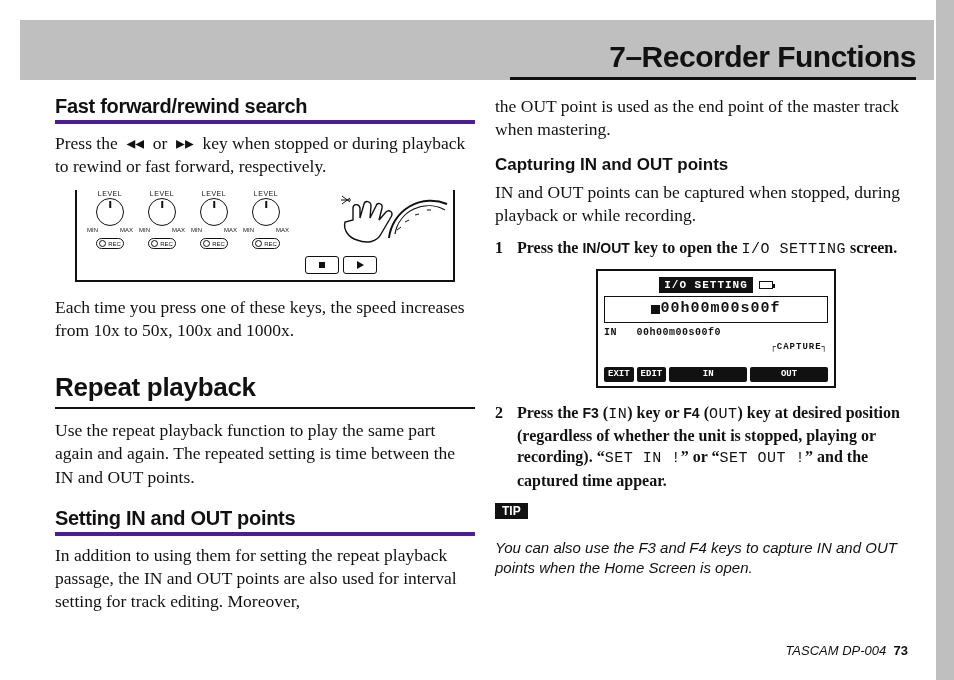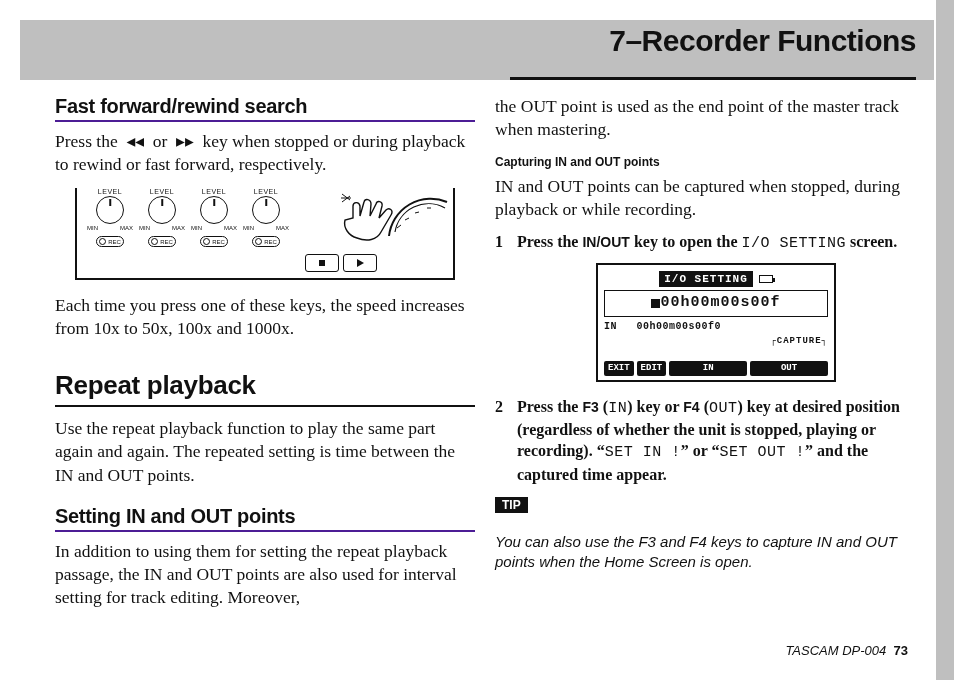--- a/index.html
+++ b/index.html
@@ -1,29 +1,29 @@
 <!DOCTYPE html>
 <html><head>
 <meta charset="utf-8">
 <style>
   * { box-sizing: border-box; margin: 0; padding: 0; }
   html, body { width: 954px; height: 680px; font-family: Georgia, 'Times New Roman', serif; color: #111; background: #fff; }
   .page { position: relative; width: 954px; height: 680px; }
   .header-band { position: absolute; top: 20px; left: 20px; right: 20px; height: 60px; background: #bfbfbf; }
-  .header-title { position: absolute; right: 18px; bottom: 22px; font-family: Arial, Helvetica, sans-serif; font-weight: 900; letter-spacing: -0.5px; font-size: 30px; color: #111; }
+  .header-title { position: absolute; right: 18px; bottom: 6px; font-family: Arial, Helvetica, sans-serif; font-weight: 900; letter-spacing: -0.5px; font-size: 30px; color: #111; }
   .header-rule { position: absolute; left: 490px; right: 18px; bottom: 0; height: 3px; background: #111; }
   .edge-bar { position: absolute; top: 0; right: 0; width: 18px; height: 100%; background: #bfbfbf; }
 
   .col-left, .col-right { position: absolute; top: 95px; width: 420px; }
   .col-left { left: 55px; }
   .col-right { left: 495px; }
 
-  h3.sub { font-family: Arial, Helvetica, sans-serif; font-weight: 700; font-size: 20px; letter-spacing: -0.3px; border-bottom: 2px solid #4c1d95; padding-bottom: 2px; margin-bottom: 8px; }
+  h3.sub { font-family: Arial, Helvetica, sans-serif; font-weight: 700; font-size: 20px; letter-spacing: -0.3px; border-bottom: 4px solid #4c1d95; padding-bottom: 2px; margin-bottom: 8px; }
   h2.main { font-family: Arial, Helvetica, sans-serif; font-weight: 700; font-size: 26px; letter-spacing: -0.3px; border-bottom: 2px solid #111; padding-bottom: 4px; margin-top: 30px; margin-bottom: 10px; }
-  h4.inline { font-family: Arial, Helvetica, sans-serif; font-weight: 700; font-size: 12px; margin-top: 14px; margin-bottom: 6px; }
+  h4.inline { font-family: Arial, Helvetica, sans-serif; font-weight: 700; font-size: 17px; margin-top: 14px; margin-bottom: 6px; }
   p.body { font-size: 17.5px; line-height: 1.32; margin-bottom: 10px; }
 
   .illus-box { border: 2px solid #111; border-top: none; width: 380px; height: 92px; margin: 12px auto 14px auto; position: relative; background: #fff; overflow: hidden; }
   .knob-col { position: absolute; top: 0; width: 50px; text-align: center; }
   .knob-col .lvl { font-size: 7px; font-family: Arial, sans-serif; letter-spacing: 0.5px; }
   .knob { width: 28px; height: 28px; border: 1.5px solid #111; border-radius: 50%; margin: 1px auto; position: relative; }
   .knob::after { content: ""; position: absolute; left: 50%; top: 2px; width: 1.5px; height: 7px; background: #111; transform: translateX(-50%); }
   .mm { font-size: 6px; font-family: Arial, sans-serif; display: flex; justify-content: space-between; padding: 0 2px; }
   .rec { margin-top: 3px; border: 1px solid #111; border-radius: 7px; font-size: 6px; font-family: Arial, sans-serif; padding: 1px 2px; display: inline-flex; align-items: center; gap: 2px; }
   .rec::before { content: ""; width: 5px; height: 5px; border: 1px solid #111; border-radius: 50%; display: inline-block; }

